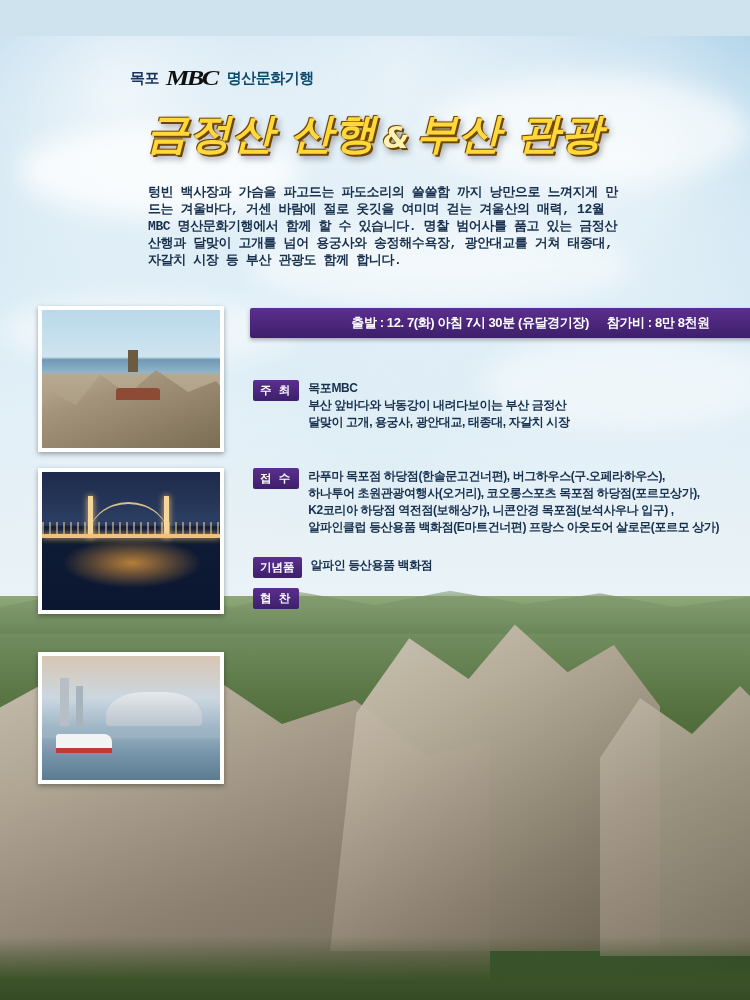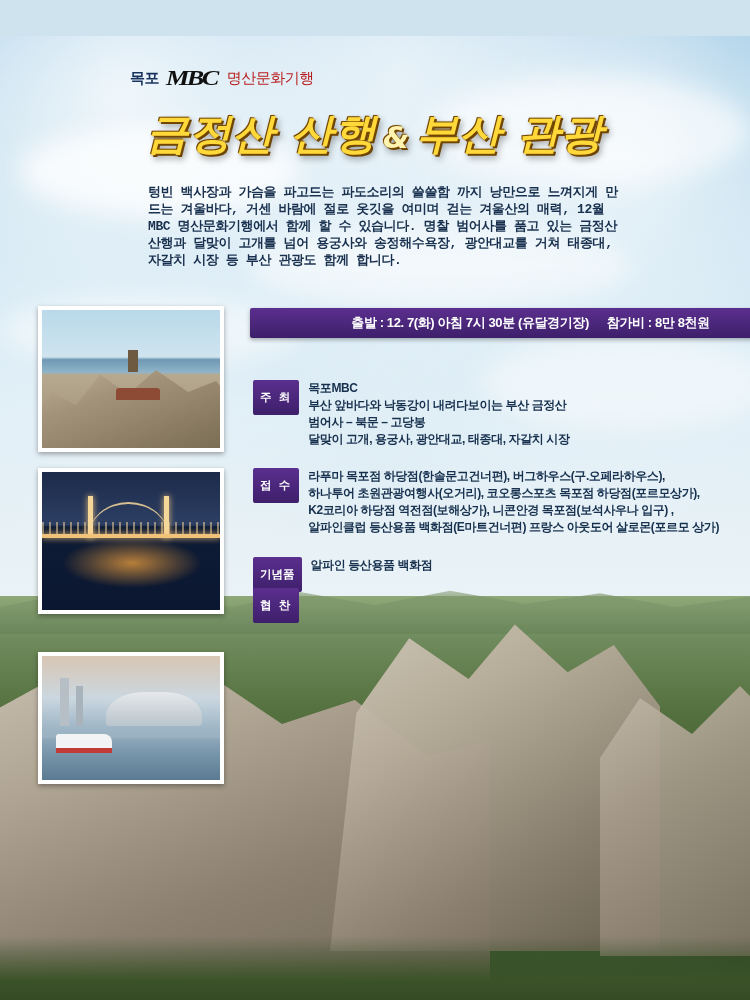--- a/index.html
+++ b/index.html
@@ -128,22 +128,22 @@
     font-weight: bold;
     font-style: italic;
     color: #101010;
     letter-spacing: -2px;
     transform: scaleX(1.25);
     transform-origin: left center;
     padding-right: 9px;
   }
   .brand-sub {
     font-size: 15px;
-    font-weight: normal;
-    color: #b91c1c;
+    font-weight: bold;
+    color: #0c4a6e;
     letter-spacing: -0.5px;
     margin-left: 4px;
   }
 
   .title-main {
     position: absolute;
     left: 0; top: 70px;
     width: 750px;
     text-align: center;
     font-family: "DejaVu Sans", sans-serif;
@@ -303,21 +303,21 @@
     display: flex;
     align-items: flex-start;
     gap: 9px;
   }
   .tag {
     flex: none;
     background: linear-gradient(180deg, #5b2f8e 0%, #3d1f6b 100%);
     color: #fff;
     font-size: 11.5px;
     font-weight: bold;
-    padding: 10px 7px;
+    padding: 3px 7px;
     border-radius: 2px;
     letter-spacing: 2px;
     white-space: nowrap;
   }
   .tag.narrow { letter-spacing: 0px; }
   .detail-body {
     font-size: 12px;
     line-height: 17px;
     color: #16304e;
     font-weight: bold;
@@ -393,21 +393,20 @@
   <div class="info-bar">
     <span>출발 : 12. 7(화) 아침 7시 30분 (유달경기장)</span>
     <span>참가비 : 8만 8천원</span>
   </div>
 
   <div class="detail d-host">
     <div class="tag">주  최</div>
     <div class="detail-body">
       <div>목포MBC</div>
       <div>부산 앞바다와 낙동강이 내려다보이는 부산 금정산</div>
-      <div>범어사 – 북문 – 고당봉</div>
       <div>달맞이 고개, 용궁사, 광안대교, 태종대, 자갈치 시장</div>
     </div>
   </div>
 
   <div class="detail d-reception">
     <div class="tag">접  수</div>
     <div class="detail-body">
       <div>라푸마 목포점 하당점(한솔문고건너편),  버그하우스(구.오페라하우스),</div>
       <div>하나투어 초원관광여행사(오거리),  코오롱스포츠 목포점 하당점(포르모상가),</div>
       <div>K2코리아 하당점 역전점(보해상가),  니콘안경 목포점(보석사우나 입구) ,</div>

